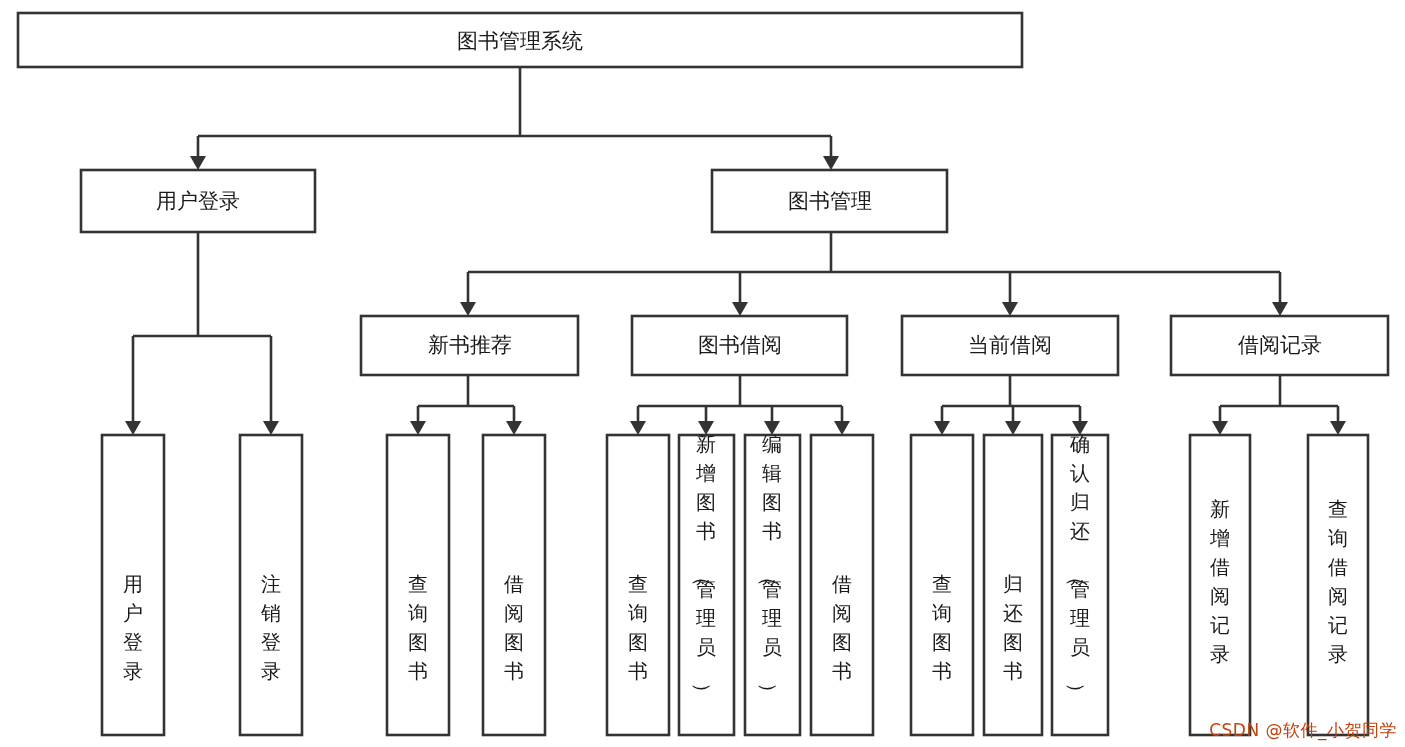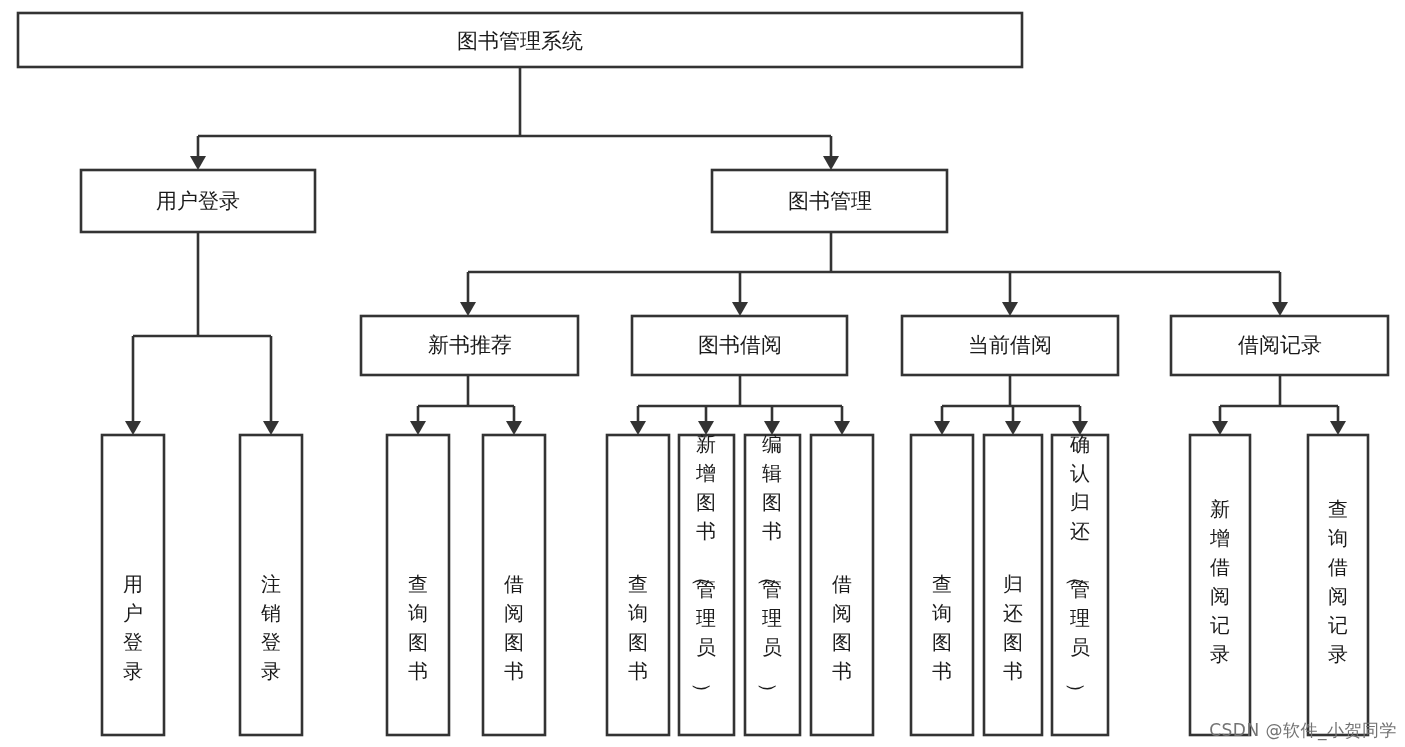--- a/index.html
+++ b/index.html
@@ -54,21 +54,21 @@
   }
   .label-v {
     font-size: 20px;
   }
   .watermark-text {
     position: absolute;
     right: 8px;
     bottom: 5px;
     font-family: "DejaVu Sans", "Liberation Sans", sans-serif;
     font-size: 17px;
-    color: #737373;
+    color: #c2410c;
     white-space: nowrap;
     letter-spacing: 0.5px;
     pointer-events: none;
   }
 </style>
 </head>
 <body>
 
 <div id="diagram-root">
 

